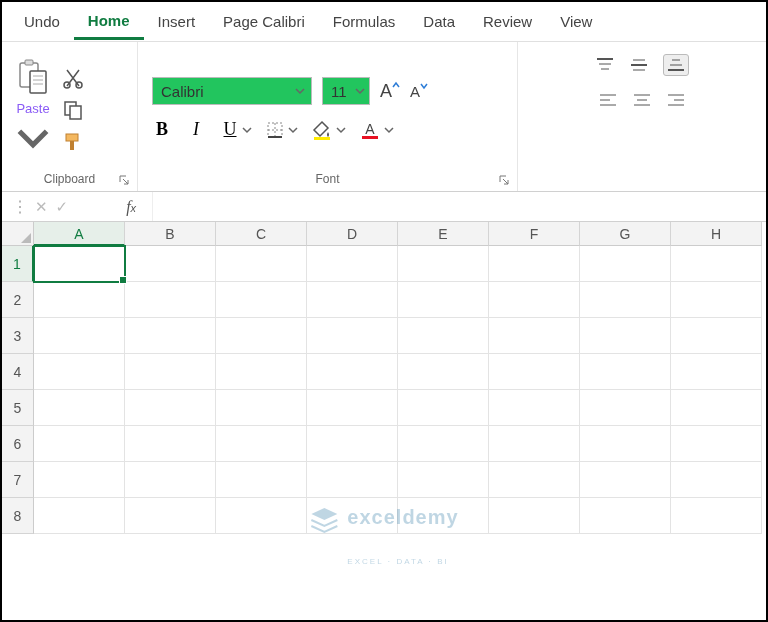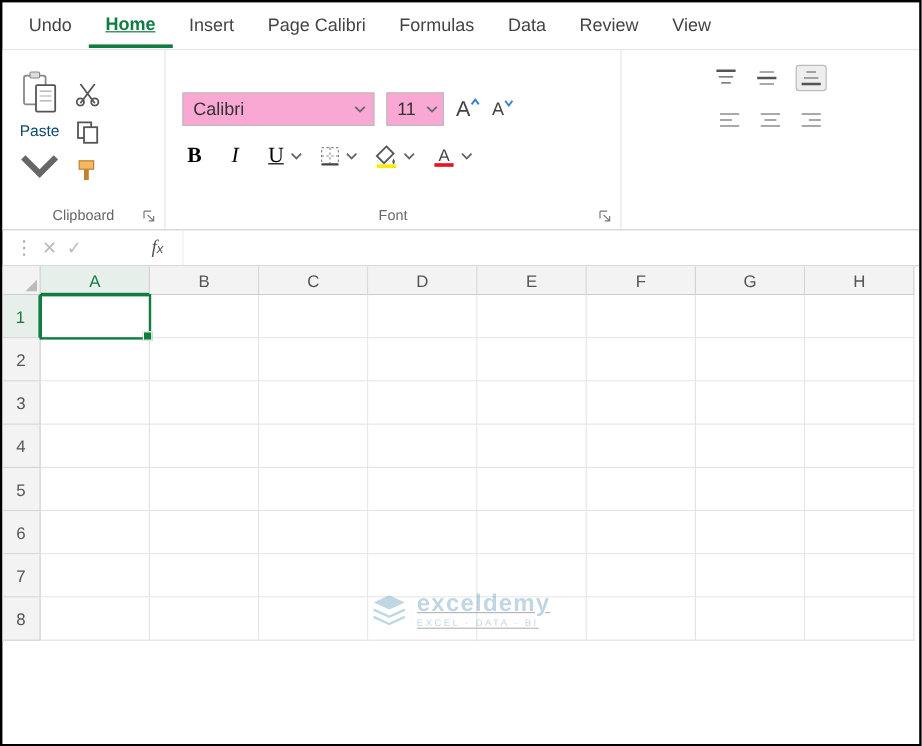--- a/index.html
+++ b/index.html
@@ -1,21 +1,21 @@
 <!DOCTYPE html>
 <html><head>
 <meta charset="utf-8">
 <style>
 * { box-sizing: border-box; margin: 0; padding: 0; font-family: "Segoe UI", Arial, sans-serif; }
 body { background: #fff; width: 768px; height: 622px; overflow: hidden; border: 2px solid #000; position: relative; }
 
 
 .tabbar { display: flex; align-items: center; height: 40px; padding: 0 8px; border-bottom: 1px solid #e0e0e0; }
 .tab { padding: 8px 14px; font-size: 15px; color: #444; cursor: pointer; }
-.tab.active { color: #107c41; font-weight: 600; border-bottom: 3px solid #107c41; text-decoration: underline; }
+.tab.active { color: #107c41; font-weight: 600; border-bottom: 3px solid #107c41; }
 
 
 .ribbon { display: flex; height: 150px; border-bottom: 1px solid #d0d0d0; background: #fff; }
 .group { display: flex; flex-direction: column; justify-content: space-between; border-right: 1px solid #e6e6e6; padding: 6px 8px 2px 8px; position: relative; }
 .group-body { flex: 1; display: flex; align-items: center; gap: 6px; }
 .group-label { font-size: 12px; color: #666; text-align: center; padding: 3px 0; position: relative; }
 .group-launcher { position: absolute; right: 6px; bottom: 4px; width: 14px; height: 14px; display:flex; align-items:center; justify-content:center; }
 .btn { display: flex; align-items: center; justify-content: center; cursor: pointer; border-radius: 3px; }
 .icon { display: inline-flex; align-items: center; justify-content: center; }
 
@@ -23,21 +23,21 @@
 .undo-col { display:flex; flex-direction:column; gap:8px; align-items:flex-start; padding: 4px 6px 0 6px;}
 .undo-row { display:flex; align-items:center; gap:4px; }
 
 
 .paste-big { display:flex; flex-direction:column; align-items:center; gap:2px; padding:4px 6px;}
 .paste-big svg { width: 34px; height: 40px; }
 .small-icons-col { display:flex; flex-direction:column; gap:10px; padding-top:2px;}
 
 
 .font-top { display:flex; align-items:center; gap:10px; margin-bottom: 14px;}
-.combo { display:flex; align-items:center; border:1px solid #bbb; height:28px; background:#f9a8d4; }
+.combo { display:flex; align-items:center; border:1px solid #bbb; height:28px; background:#22c55e; }
 .combo span { padding: 0 8px; font-size: 15px; color:#333; }
 .fontname { width: 160px; }
 .fontsize { width: 48px; }
 .font-bottom { display:flex; align-items:center; gap:14px; }
 .font-bottom .txtbtn { font-family: "Times New Roman", serif; font-size: 18px; width:20px; text-align:center;}
 .bord-split, .fill-split, .color-split { display:flex; align-items:center; gap:4px; }
 
 
 .align-grid { display:flex; flex-direction:column; gap:16px; }
 .align-row { display:flex; gap:14px; }
@@ -57,23 +57,23 @@
 .colh.sel { background:#e6efe9; border-bottom:2px solid #107c41; color:#107c41; }
 .rows { display:flex; flex-direction:column; }
 .row { display:flex; height:36px; }
 .rowh { width:32px; border-right:1px solid #ccc; border-bottom:1px solid #d4d4d4; background:#f3f3f3; text-align:center; font-size:14px; color:#555; line-height:36px;}
 .rowh.sel { background:#e6efe9; border-right:2px solid #107c41; color:#107c41;}
 .cell { width:91px; border-right:1px solid #e3e3e3; border-bottom:1px solid #e3e3e3; position:relative; background:#fff;}
 .cell.selected { outline:2px solid #107c41; outline-offset:-1px; z-index:2;}
 .cell.selected::after { content:""; position:absolute; right:-3px; bottom:-3px; width:6px; height:6px; background:#107c41; border:1px solid #fff;}
 
 
-.watermark { position:absolute; left:50%; top:490px; transform:translateX(-50%); opacity:0.28; display:flex; align-items:flex-end; gap:8px; pointer-events:none; z-index:1;text-decoration:underline;}
+.watermark { position:absolute; left:50%; top:504px; transform:translateX(-50%); opacity:0.28; display:flex; align-items:flex-start; gap:8px; pointer-events:none; z-index:1;}
 .watermark .wm-text { font-size:20px; font-weight:600; letter-spacing:1px; color:#1e6e9e; }
-.watermark .wm-sub { font-size:8px; letter-spacing:2px; color:#1e6e9e; display:block;}
+.watermark .wm-sub { font-size:8px; letter-spacing:2px; color:#1e6e9e; display:block;margin-top:28px;}
 
 .chev { width:10px; height:10px; }
 </style>
 </head>
 <body>
 
 <div class="tabbar">
   <div class="tab">Undo</div>
   <div class="tab active">Home</div>
   <div class="tab">Insert</div>
@@ -91,21 +91,21 @@
     <div class="group-body">
       <div class="paste-big btn">
         <svg viewBox="0 0 34 40">
           <rect x="4" y="4" width="18" height="24" rx="2" fill="#fff" stroke="#888" stroke-width="1.5"></rect>
           <rect x="9" y="1" width="8" height="5" rx="1" fill="#ddd" stroke="#888"></rect>
           <rect x="14" y="12" width="16" height="22" rx="1" fill="#fff" stroke="#555" stroke-width="1.5"></rect>
           <line x1="17" y1="17" x2="27" y2="17" stroke="#aaa"></line>
             <line x1="17" y1="21" x2="27" y2="21" stroke="#aaa"></line>
             <line x1="17" y1="25" x2="27" y2="25" stroke="#aaa"></line>
         </svg>
-        <span style="font-size:13px;color:#0c4a6e">Paste</span>
+        <span style="font-size:13px;color:#8b5cf6">Paste</span>
         <svg class="chev" viewBox="0 0 10 10">
             <path d="M1 3 L5 7 L9 3" fill="none" stroke="#666" stroke-width="1.5"></path>
           </svg>
       </div>
       <div class="small-icons-col">
         <div class="btn">
           <svg width="22" height="22" viewBox="0 0 22 22">
               <path d="M5 3 L17 19 M17 3 L5 19" stroke="#555" stroke-width="1.5"></path>
               <circle cx="5" cy="18" r="3" fill="none" stroke="#555" stroke-width="1.5"></circle>
               <circle cx="17" cy="18" r="3" fill="none" stroke="#555" stroke-width="1.5"></circle>

